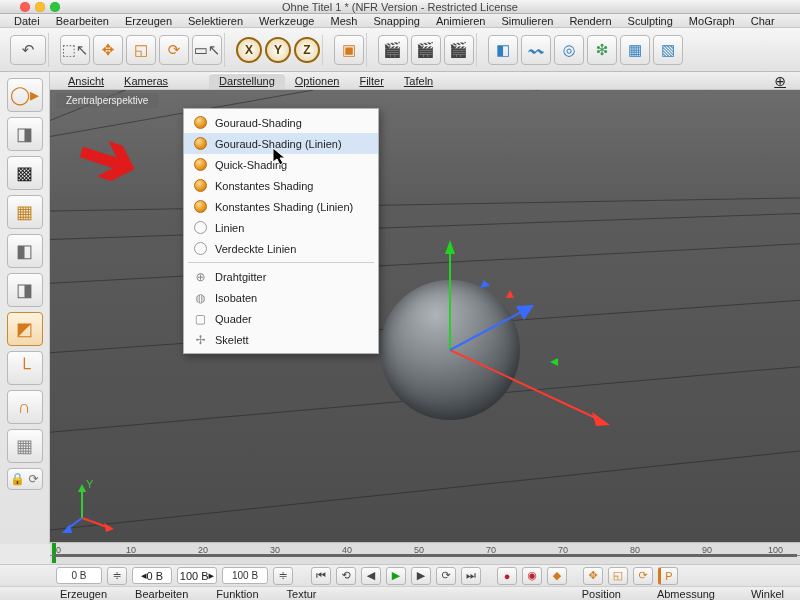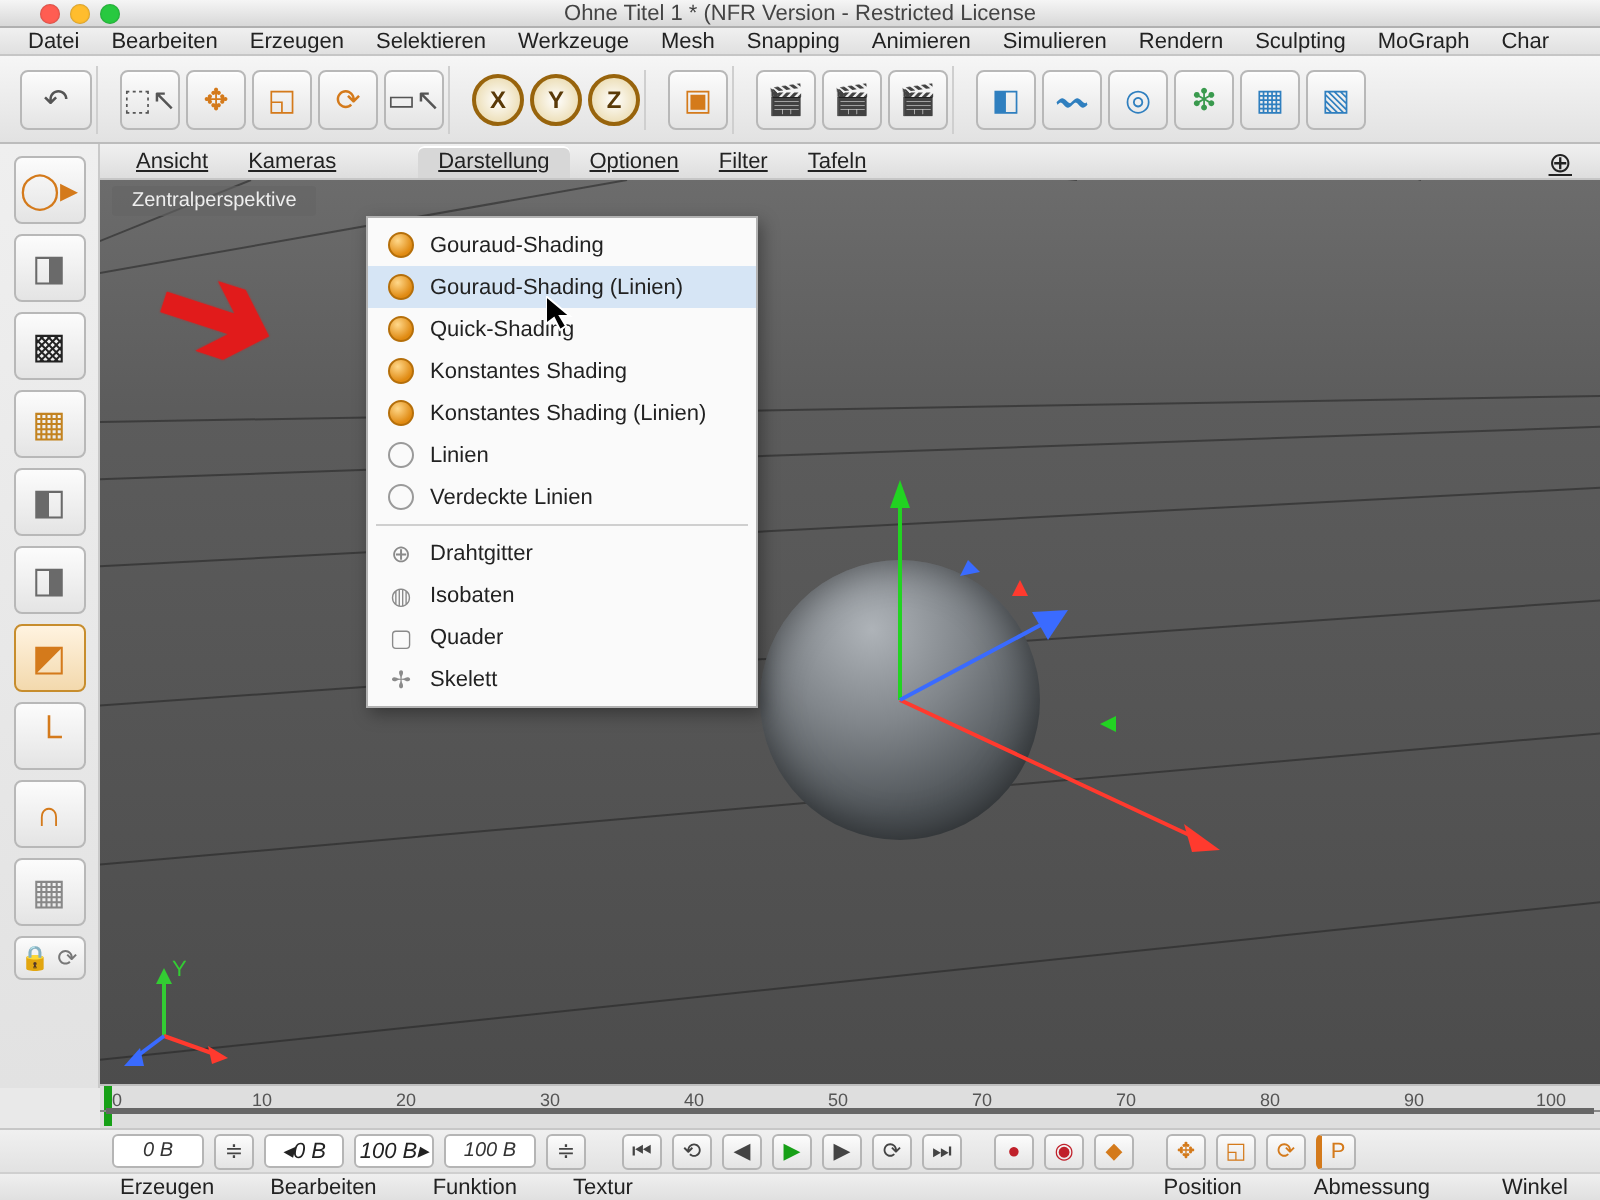--- a/index.html
+++ b/index.html
@@ -49,21 +49,21 @@
   .dd-ico{width:13px;height:13px;flex-shrink:0;color:#8a8a8a;display:flex;align-items:center;justify-content:center;font-size:12px;}
   .cursor{position:absolute;left:273px;top:148px;z-index:60;pointer-events:none;}
   
   .bottom{position:absolute;left:0;right:0;bottom:0;}
   .timeline{height:22px;background:#dedede;border-top:1px solid #bfbfbf;position:relative;margin-left:50px;}
   .timeline .tick{position:absolute;top:2px;font-size:9px;color:#555;}
   .timeline .rule{position:absolute;top:12px;height:1px;left:0;right:0;background:#888;}
   .timeline .bar{position:absolute;top:11px;height:3px;left:3px;right:3px;background:#666;}
   .timeline .mark0{position:absolute;top:0;left:2px;width:4px;height:20px;background:#16a016;}
   .playbar{height:22px;background:linear-gradient(#f0f0f0,#e2e2e2);border-top:1px solid #c7c7c7;display:flex;align-items:center;gap:5px;padding:0 6px 0 56px;}
-  .num-field{width:46px;height:17px;background:#fff;border:1px solid #b5b5b5;border-radius:3px;font-size:10px;display:flex;align-items:center;justify-content:center;color:#333;font-style:italic;}
+  .num-field{width:46px;height:17px;background:#fff;border:1px solid #b5b5b5;border-radius:3px;font-size:10px;display:flex;align-items:center;justify-content:center;color:#333;}
   .num-field.narrow{width:40px;}
   .pf-btn{width:20px;height:18px;border:1px solid #b5b5b5;border-radius:3px;background:linear-gradient(#fcfcfc,#e4e4e4);display:flex;align-items:center;justify-content:center;font-size:11px;color:#444;}
   .pf-btn.play{color:#17a017;}
   .pf-btn.rec{color:#c0202a;}
   .pf-btn.org{color:#d47a1b;}
   .status{height:14px;background:linear-gradient(#efefef,#e0e0e0);display:flex;align-items:center;gap:28px;padding-left:60px;font-size:10px;color:#555;border-top:1px solid #cfcfcf;}
   .status .rgroup{margin-left:auto;display:flex;gap:36px;padding-right:16px;}
 </style>
 </head>
 <body>

